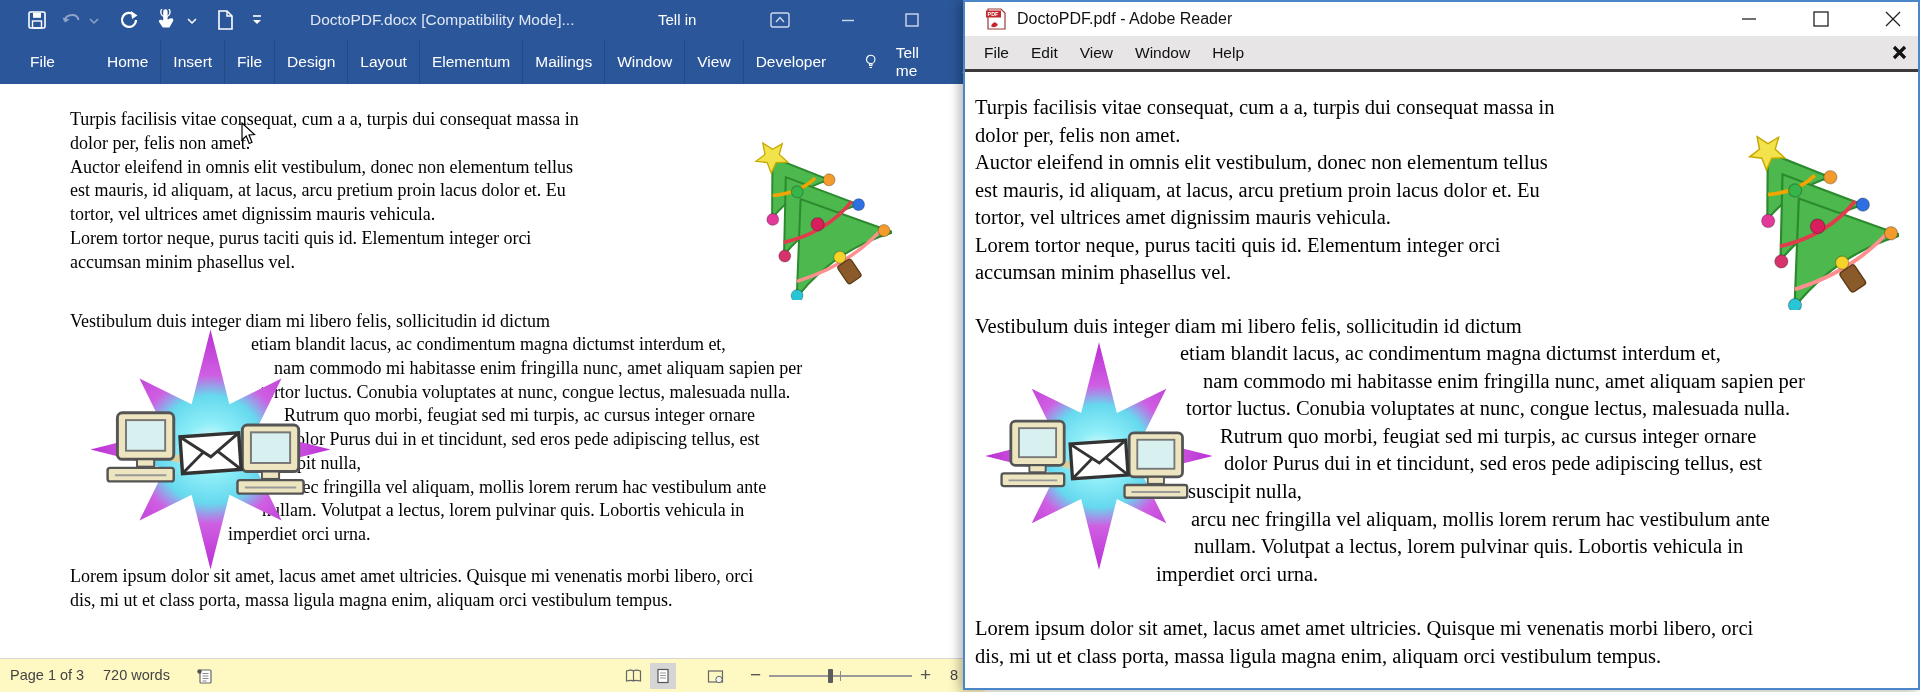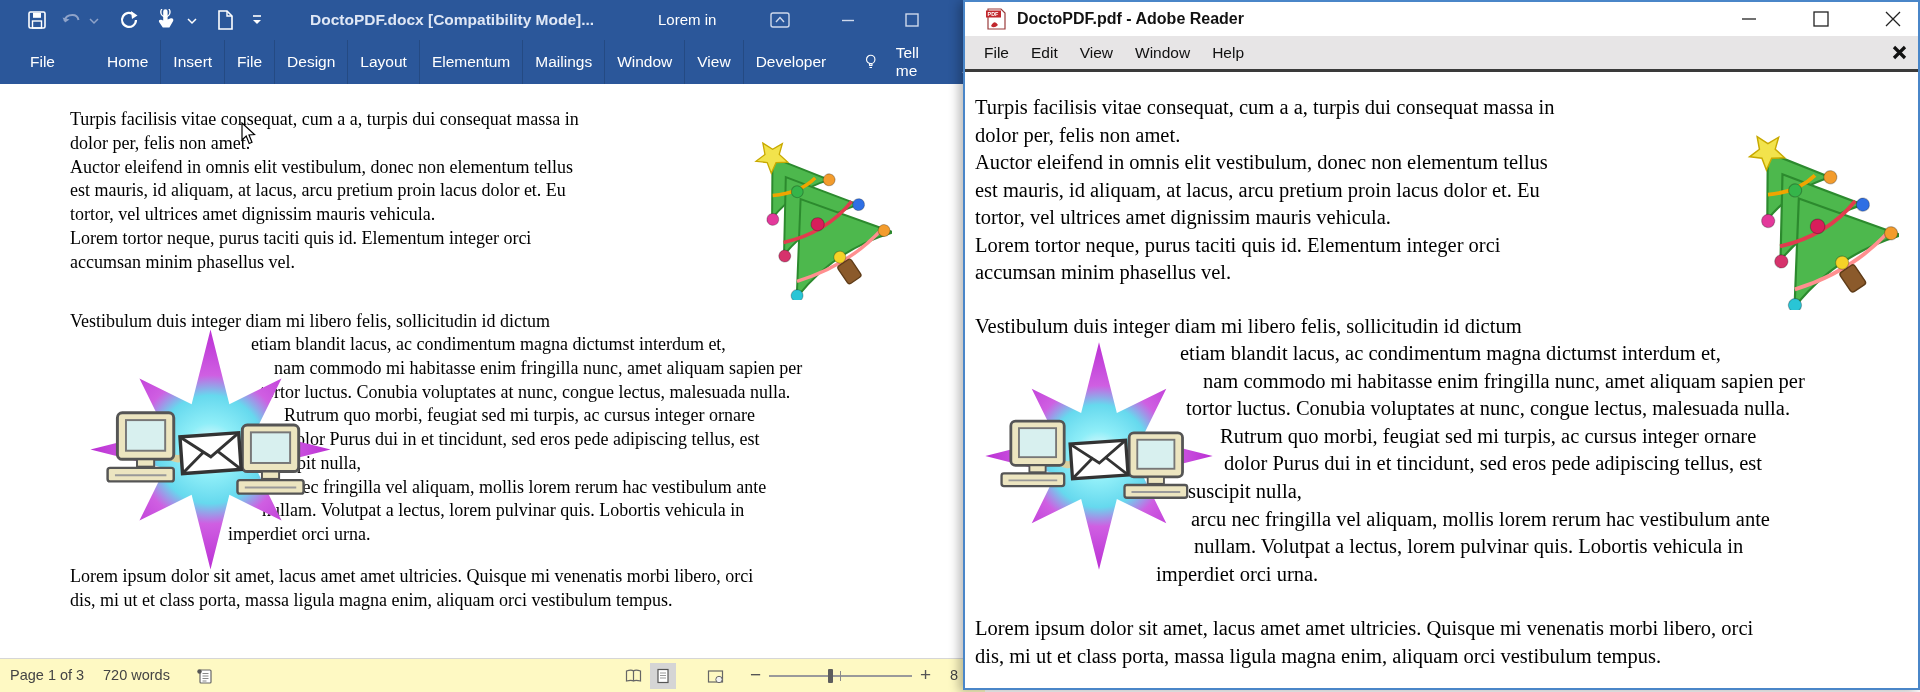--- a/index.html
+++ b/index.html
@@ -5,21 +5,21 @@
   html,body{margin:0;padding:0;}
   body{width:1920px;height:692px;position:relative;overflow:hidden;background:#fff;
        font-family:"Liberation Sans", sans-serif;}
   .abs{position:absolute;}
 
   
   .word-window{position:absolute;left:0;top:0;width:985px;height:692px;background:#fff;}
   .word-titlebar{position:absolute;left:0;top:0;width:100%;height:40px;background:#2b579a;}
   .qat-icon{position:absolute;top:9px;width:22px;height:22px;}
   .word-title{position:absolute;left:310px;top:0;height:40px;line-height:40px;
-              color:#dfe7f5;font-size:15.5px;white-space:nowrap;font-weight:bold;}
+              color:#dfe7f5;font-size:15.5px;white-space:nowrap;}
   .word-signin{position:absolute;left:658px;top:0;height:40px;line-height:40px;color:#fff;font-size:15px;}
   .caption-btn{position:absolute;top:6px;width:28px;height:28px;display:flex;align-items:center;justify-content:center;}
 
   .word-tabs{position:absolute;left:0;top:40px;width:100%;height:44px;background:#2b579a;
              display:flex;align-items:stretch;padding-left:18px;box-sizing:border-box;color:#fff;}
   .wtab{font-size:15.5px;line-height:44px;padding:0 12px;white-space:nowrap;border-left:1px solid rgba(0,0,0,0.15);}
   .wtab:first-child{border-left:none;margin-right:28px;}
   .wtab:nth-child(2){border-left:none;}
   .tellme{display:flex;align-items:center;gap:18px;margin-left:26px;font-size:15.5px;color:#fff;}
   .sharecut{margin-left:18px;display:flex;align-items:center;}
@@ -43,21 +43,21 @@
   .viewbtn.sel{background:#d5d5d5;}
   .zoomtrack{position:absolute;top:16px;height:2px;background:#9a9a9a;}
   .zoomtick{position:absolute;top:12px;width:1px;height:10px;background:#8a8a8a;}
   .zoomhandle{position:absolute;top:10px;width:5px;height:14px;background:#5d5d5d;border-radius:1px;}
   .zoomsign{position:absolute;top:0;height:33px;line-height:32px;font-size:19px;color:#555;}
 
   
   .adobe-window{position:absolute;left:963px;top:0;width:957px;height:690px;background:#fff;
                 border:2px solid #4a86c8;box-sizing:border-box;box-shadow:-4px 2px 10px rgba(0,0,0,0.28);}
   .adobe-titlebar{position:absolute;left:0;top:0;width:100%;height:34px;background:#fff;}
-  .adobe-title{position:absolute;left:52px;top:0;height:34px;line-height:34px;color:#111;font-size:16px;white-space:nowrap;font-weight:bold;}
+  .adobe-title{position:absolute;left:52px;top:0;height:34px;line-height:34px;color:#111;font-size:16px;white-space:nowrap;}
   .a-caption{position:absolute;top:4px;width:28px;height:26px;display:flex;align-items:center;justify-content:center;}
   .adobe-menubar{position:absolute;left:0;top:34px;width:100%;height:33px;background:#e7e5e6;
                  display:flex;align-items:stretch;padding-left:8px;box-sizing:border-box;}
   .amenu{font-size:15.5px;line-height:33px;padding:0 11px;color:#111;white-space:nowrap;}
   .adobe-separator{position:absolute;left:0;top:67px;width:100%;height:3px;background:#3a3a3a;}
   .adobe-doc{position:absolute;left:0;top:70px;width:100%;height:616px;background:#fff;overflow:hidden;
              font-family:"Liberation Serif", serif;font-size:20.5px;color:#000;}
   .aline{position:absolute;white-space:nowrap;line-height:27.5px;}
   .apara{position:absolute;white-space:nowrap;line-height:27.5px;}
   .ap1{left:10px;top:22px;}
@@ -100,21 +100,21 @@
     <svg class="qat-icon" style="left:214px" viewBox="0 0 22 22">
       <path d="M5,2 L13,2 L18,7 L18,20 L5,20 Z" fill="none" stroke="#fff" stroke-width="1.6"></path>
       <path d="M13,2 L13,7 L18,7" fill="none" stroke="#fff" stroke-width="1.4"></path>
     </svg>
     <svg class="qat-icon" style="left:250px;width:14px" viewBox="0 0 14 22">
       <path d="M3,7 L11,7" stroke="#fff" stroke-width="1.6"></path>
       <path d="M3,11 L7,15 L11,11 Z" fill="#fff"></path>
     </svg>
 
     <div class="word-title">DoctoPDF.docx [Compatibility Mode]...</div>
-    <div class="word-signin">Lorem in</div>
+    <div class="word-signin">Tell in</div>
 
     <svg class="caption-btn" style="left:766px" viewBox="0 0 28 28">
       <rect x="5" y="7" width="18" height="14" rx="2" fill="none" stroke="#cfd9ec" stroke-width="1.4"></rect>
       <path d="M10,16 L14,11.5 L18,16" fill="none" stroke="#cfd9ec" stroke-width="1.4"></path>
     </svg>
     <svg class="caption-btn" style="left:834px" viewBox="0 0 28 28">
       <path d="M8,14.5 L20,14.5" stroke="#cfd9ec" stroke-width="1.4"></path>
     </svg>
     <svg class="caption-btn" style="left:898px" viewBox="0 0 28 28">
       <rect x="8" y="8" width="12" height="12" fill="none" stroke="#cfd9ec" stroke-width="1.4"></rect>

